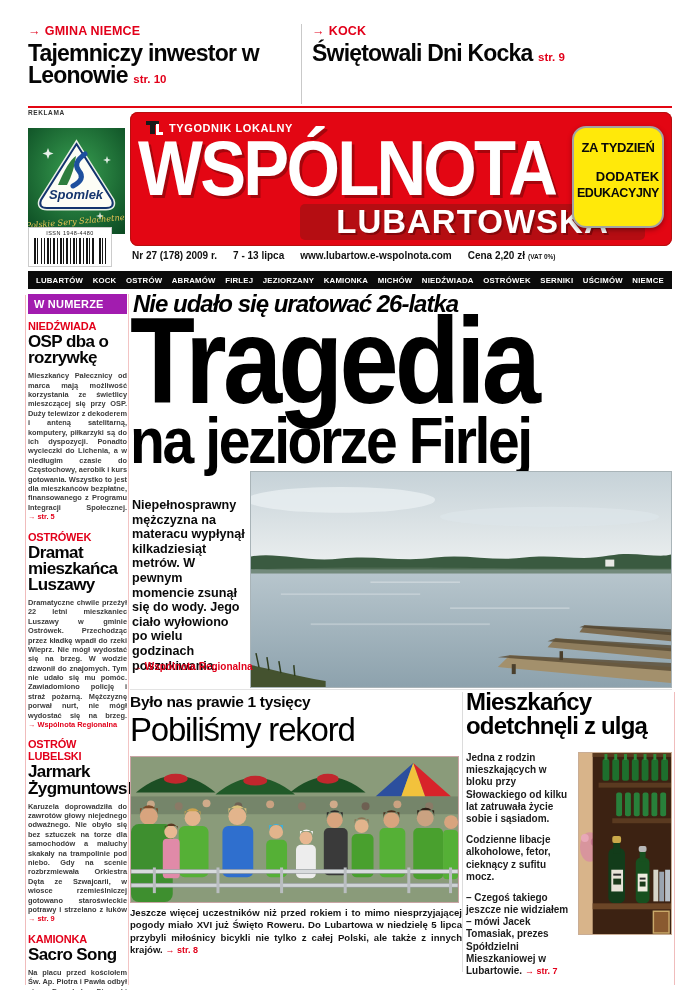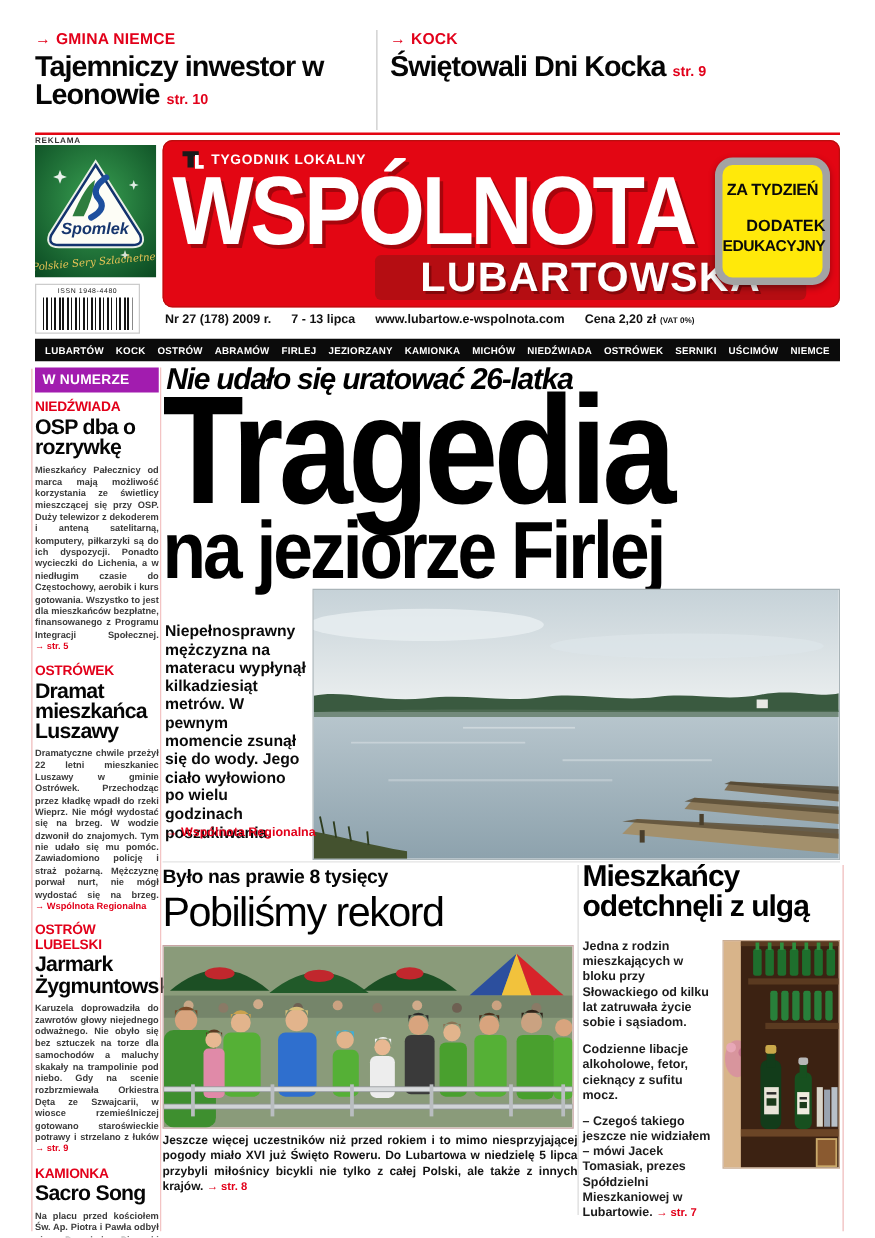--- a/index.html
+++ b/index.html
@@ -17,41 +17,41 @@
   .teaser-tag { color:#e2001a; font-size:12.5px; font-weight:bold; letter-spacing:.2px; }
   .teaser-tag .arrow { margin-right:4px; }
   .teaser-title { margin-top:4px; font-size:23px; font-weight:bold; line-height:.97;
     letter-spacing:-.8px; color:#050505; }
   .pref { color:#e2001a; font-weight:bold; }
   .teaser-title .pref { font-size:11.5px; letter-spacing:0; }
   .rule-red { position:absolute; left:28px; top:106px; width:644px; height:2px; background:#e30613; }
   .reklama { position:absolute; left:28px; top:109px; font-size:6.5px; font-weight:bold;
     letter-spacing:.6px; color:#333; }
   
-  .spomlek { position:absolute; left:28px; top:116px; width:97px; height:130px; }
+  .spomlek { position:absolute; left:28px; top:128px; width:97px; height:130px; }
   .barcode { position:absolute; left:28px; top:227px; width:84px; height:40px;
     border:1px solid #cccccc; background:#fff; padding-top:2px; }
   .barcode .issn { display:block; text-align:center; font-size:5.5px; letter-spacing:.5px; color:#222; }
   .barcode .bars { margin:2px 5px 0 5px; height:26px;
     background:repeating-linear-gradient(90deg,#151515 0 1.5px,#ffffff 1.5px 3px,#151515 3px 4px,#ffffff 4px 6.5px); }
   
   .masthead { position:absolute; left:130px; top:112px; width:542px; height:134px;
     background:#e30613; border-radius:8px; box-shadow:inset 0 0 0 1px #b80f0f; }
   .mast-top { position:absolute; left:14px; top:8px; display:flex; align-items:center; gap:5px;text-align:right; }
   .tl-logo { width:20px; height:16px; display:block; }
   .mast-kicker { color:#fff; font-size:11px; font-weight:bold; letter-spacing:.6px; }
   .mast-title { position:absolute; left:8px; top:18px; font-size:74px; font-weight:bold;
     color:#fff; letter-spacing:-3px; line-height:1; transform:scale(.93,1.05);
     transform-origin:left top; text-shadow:3px 3px 0 rgba(90,5,5,.45); white-space:nowrap; }
   .mast-sub-bar { position:absolute; left:170px; top:92px; width:345px; height:36px;
     background:#b50d12; border-radius:5px; display:flex; align-items:center; justify-content:center; }
   .mast-sub { color:#fff; font-size:33px; font-weight:bold; letter-spacing:1px;
     text-shadow:2px 2px 0 rgba(60,0,0,.4); }
   .badge { position:absolute; right:8px; top:14px; width:92px; height:102px;
-    background:#ffe90a; border-radius:14px; border:6px solid #a3a3a3;
+    background:#ffe90a; border-radius:14px; border:2px solid #a3a3a3;
     box-shadow:0 2px 5px rgba(0,0,0,.35); text-align:center; color:#0a0a0a; }
   .badge .b1 { margin-top:12px; font-size:13px; font-weight:bold; letter-spacing:-.3px; }
   .badge .b2 { margin-top:14px; font-size:13px; font-weight:bold;padding-left:19px; }
   .badge .b3 { margin-top:2px; font-size:12.5px; font-weight:bold; letter-spacing:-.4px; }
   
   .issue-line { position:absolute; left:132px; top:250px; display:flex; align-items:baseline;
     font-size:10px; font-weight:bold; color:#111; }
   .issue-line span { margin-right:16px; }
   .issue-line .vat { font-size:6.5px; margin-left:-13px; }
   .navbar { position:absolute; left:28px; top:271px; width:644px; height:18px; background:#0b0b0b;
@@ -264,21 +264,21 @@
       <path d="M0,216 L0,194 C22,198 45,205 75,210 L75,216 Z" fill="#44522f"></path>
       <path d="M8,196 L5,182 M18,199 L16,186 M30,202 L28,190 M44,205 L43,194" stroke="#2f3d1f" stroke-width="1.5" fill="none"></path>
     </svg>
   </div>
 
   <div class="lead-text">Niepełnosprawny mężczyzna na materacu wypłynął kilkadziesiąt metrów. W pewnym momencie zsunął się do wody. Jego ciało wyłowiono po wielu godzinach poszukiwania.</div>
   <div class="lead-source"><span class="arrow">→</span> <span>Wspólnota Regionalna</span></div>
 
   <div class="div-h"></div>
 
-  <div class="rec-kicker">Było nas prawie 8 tysięcy</div>
+  <div class="rec-kicker">Było nas prawie 1 tysięcy</div>
   <div class="rec-head">Pobiliśmy rekord</div>
 
   <div class="crowd-photo">
     <svg width="100%" height="100%" viewBox="0 0 329 147" preserveAspectRatio="none">
       <rect width="329" height="147" fill="#8a9b7a"></rect>
       <path d="M5,36 Q45,2 85,36 Z" fill="#1c4f24"></path>
       <path d="M85,38 Q125,4 165,38 Z" fill="#215a29"></path>
       <path d="M160,36 Q198,4 236,36 Z" fill="#1c4f24"></path>
       <ellipse cx="45" cy="22" rx="12" ry="5" fill="#c1272d"></ellipse>
       <ellipse cx="125" cy="24" rx="12" ry="5" fill="#c1272d"></ellipse>

